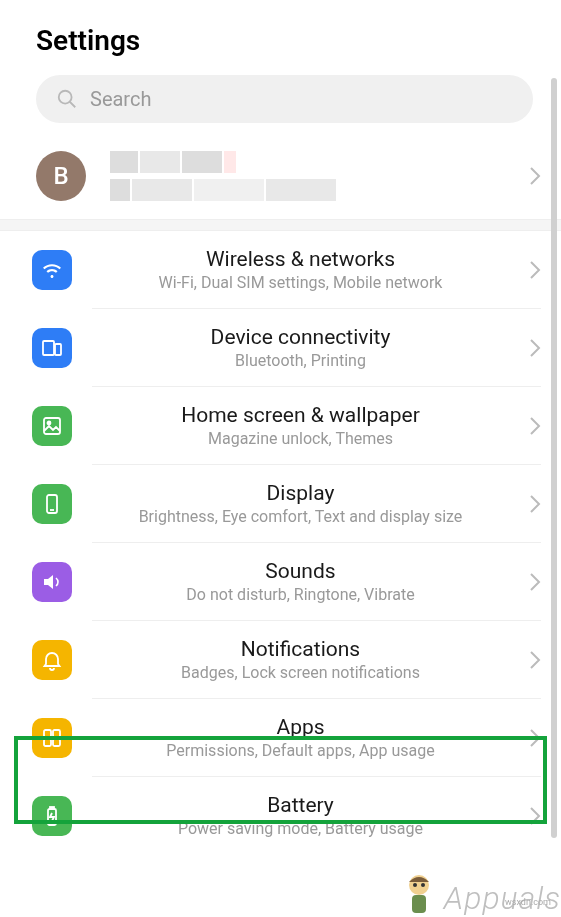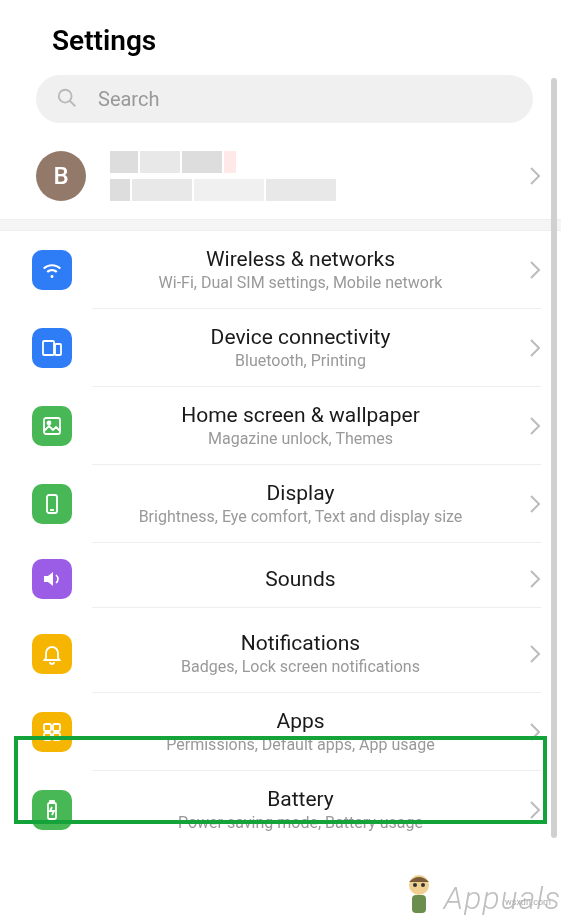--- a/index.html
+++ b/index.html
@@ -25,37 +25,37 @@
     .scrollbar {
       position: absolute;
       right: 4px;
       top: 78px;
       width: 6px;
       height: 760px;
       background: #d0d0d0;
       border-radius: 3px;
     }
     .header {
-      padding: 24px 28px 10px 52px;
+      padding: 24px 28px 10px 36px;
     }
     .page-title {
       font-size: 28px;
       font-weight: 600;
       color: #000;
     }
     .search-wrap {
       padding: 8px 28px 16px 36px;
     }
     .search-box {
       display: flex;
-      align-items: flex-start;
+      align-items: center;
       background: #f0f0f0;
       border-radius: 30px;
       padding: 12px 20px;
-      gap: 20px;
+      gap: 12px;
     }
     .search-icon svg {
       width: 22px;
       height: 22px;
       display: block;
       opacity: 0.4;
     }
     .search-placeholder {
       color: #999;
       font-size: 20px;
@@ -333,20 +333,21 @@
     <div class="row">
       <div class="icon-box bg-purple">
         <svg viewBox="0 0 24 24" fill="#fff">
             <path d="M4 9v6h4l5 4V5L8 9H4z"></path>
             <path d="M16 8c1.2 1 2 2.4 2 4s-.8 3-2 4" fill="none" stroke="#fff" stroke-width="1.6"></path>
           </svg>
       </div>
       <div class="row-inner">
         <div class="row-text">
           <div class="row-title">Sounds</div>
+          <div class="row-subtitle">Do not disturb, Ringtone, Vibrate</div>
         </div>
         <span class="chevron">
             <svg viewBox="0 0 12 20" fill="none" stroke="#bbb" stroke-width="2">
               <polyline points="2,2 10,10 2,18"></polyline>
             </svg>
           </span>
       </div>
     </div>
 
     <div class="row">

